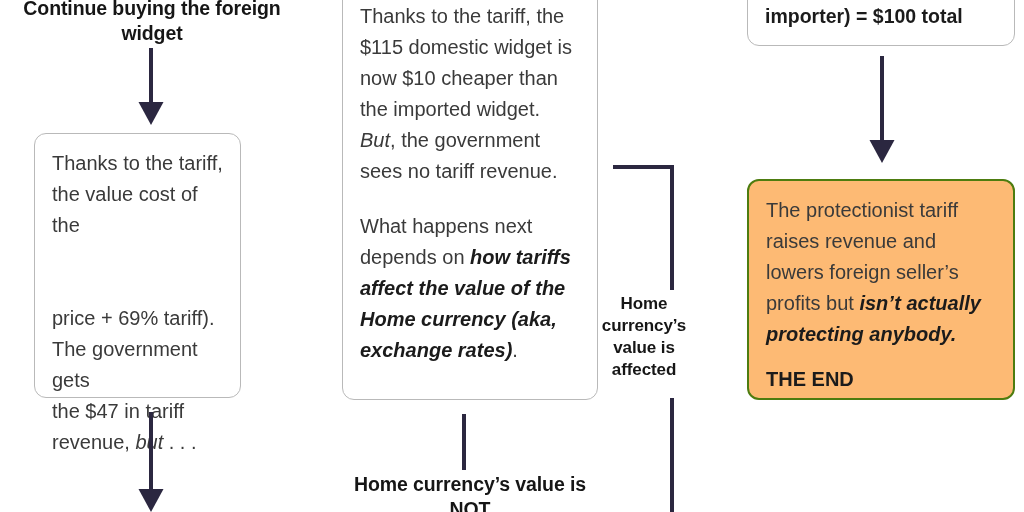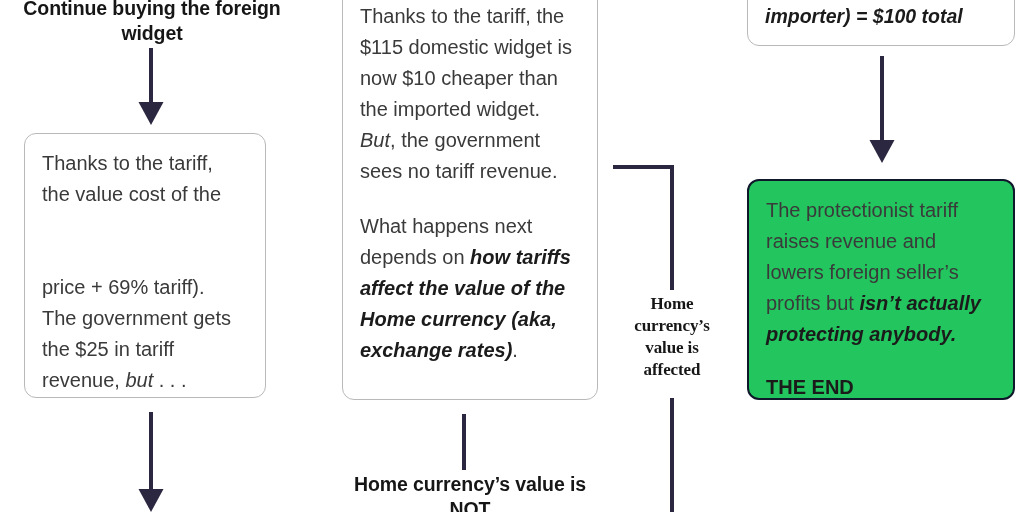--- a/index.html
+++ b/index.html
@@ -43,22 +43,22 @@
     border-radius: 12px;
     background: #ffffff;
     padding: 14px 16px 14px 17px;
   }
   .card .body {
     font-size: 20px;
     line-height: 1.55;
     color: #3a3a3a;
   }
   .card.accent-red {
-    border: 2px solid #0f172a;
-    background: #22c55e;
+    border: 2px solid #4d7c0f;
+    background: #fdba74;
   }
   .card.accent-red .body { color: #3a3a3a; }
   .card.bold-head .body { font-weight: bold; color: #1b1b1b; }
 
   .body em { font-style: italic; }
   .body strong { font-weight: bold; color: #1b1b1b; font-style: italic; }
 
   
   .conn-line {
     background: #2b2740;
@@ -73,29 +73,29 @@
 
   <div class="abs flow-label h-top" style="left:22px; top:-4px; width:260px;">Continue buying the foreign widget</div>
 
   <div class="arrow-wrap" style="left:134px; top:48px;">
     <svg width="34" height="78" viewBox="0 0 34 78">
       <line x1="17" y1="0" x2="17" y2="56" stroke="#2b2740" stroke-width="4"></line>
       <polygon points="4.5,54 29.5,54 17,77" fill="#2b2740"></polygon>
     </svg>
   </div>
 
-  <div class="abs card" style="left:24px; top:133px; width:242px; height:265px;">
+  <div class="abs card" style="left:34px; top:133px; width:207px; height:265px;">
     <div class="body">
       <span>Thanks to the tariff,</span><br>
       <span>the value cost of the</span><br>
       <br>
       <br>
       <span>price + 69% tariff).</span><br>
       <span>The government gets</span><br>
-      <span>the $25 in tariff</span><br>
+      <span>the $47 in tariff</span><br>
       <span>revenue, </span><em>but</em><span> . . .</span>
     </div>
   </div>
 
   <div class="arrow-wrap" style="left:134px; top:412px;">
     <svg width="34" height="100" viewBox="0 0 34 100">
       <line x1="17" y1="0" x2="17" y2="79" stroke="#2b2740" stroke-width="4"></line>
       <polygon points="4.5,77 29.5,77 17,100" fill="#2b2740"></polygon>
     </svg>
   </div>
@@ -106,34 +106,34 @@
     <div class="body" style="margin-top:24px;"><span>What happens next depends on </span><strong>how tariffs affect the value of the Home currency (aka, exchange rates)</strong><span>.</span></div>
   </div>
 
   <div class="abs conn-line" style="left:462px; top:414px; width:4px; height:56px;"></div>
 
   <div class="abs flow-label h-bottom" style="left:350px; top:472px; width:240px;">Home currency’s value is NOT</div>
 
   <div class="abs conn-line" style="left:613px; top:165px; width:61px; height:4px;"></div>
   <div class="abs conn-line" style="left:670px; top:165px; width:4px; height:125px;"></div>
 
-  <div class="abs flow-label h-side" style="left:616px; top:293px; width:112px;font-family:Liberation Serif, serif;">Home currency’s value is affected</div>
+  <div class="abs flow-label h-side" style="left:588px; top:293px; width:112px;">Home currency’s value is affected</div>
 
   <div class="abs conn-line" style="left:670px; top:398px; width:4px; height:114px;"></div>
 
   <div class="abs card bold-head" style="left:747px; top:-58px; width:268px; height:104px; padding-top:0;">
     <div style="height:58px;"></div>
-    <div class="body" style="font-size:19.5px;font-style:italic;">importer) = $100 total</div>
+    <div class="body" style="font-size:19.5px;">importer) = $100 total</div>
   </div>
 
   <div class="arrow-wrap" style="left:865px; top:56px;">
     <svg width="34" height="108" viewBox="0 0 34 108">
       <line x1="17" y1="0" x2="17" y2="86" stroke="#2b2740" stroke-width="4"></line>
       <polygon points="4.5,84 29.5,84 17,107" fill="#2b2740"></polygon>
     </svg>
   </div>
 
   <div class="abs card accent-red" style="left:747px; top:179px; width:268px; height:221px;">
     <div class="body"><span>The protectionist tariff raises revenue and lowers foreign seller’s profits but </span><strong>isn’t actually protecting anybody.</strong></div>
-    <div class="body" style="margin-top:22px; font-weight:bold; color:#1b1b1b;">THE END</div>
+    <div class="body" style="margin-top:14px; font-weight:bold; color:#1b1b1b;">THE END</div>
   </div>
 
 </div>
 
 </body></html>

